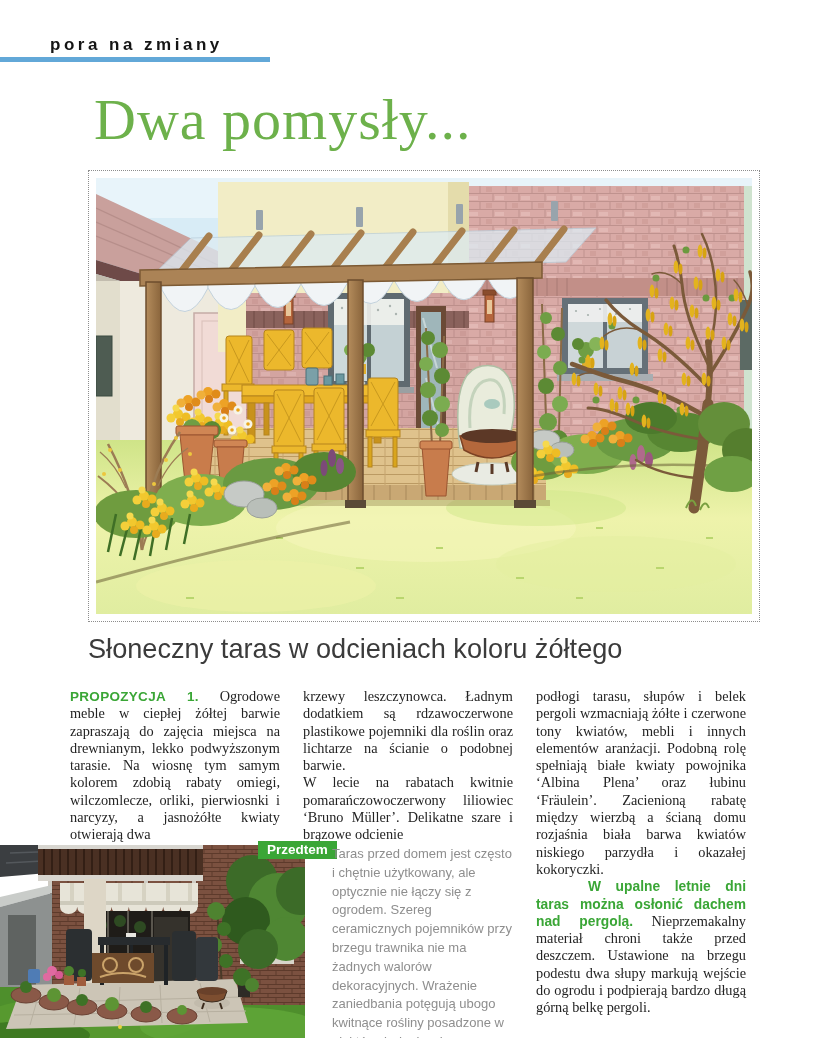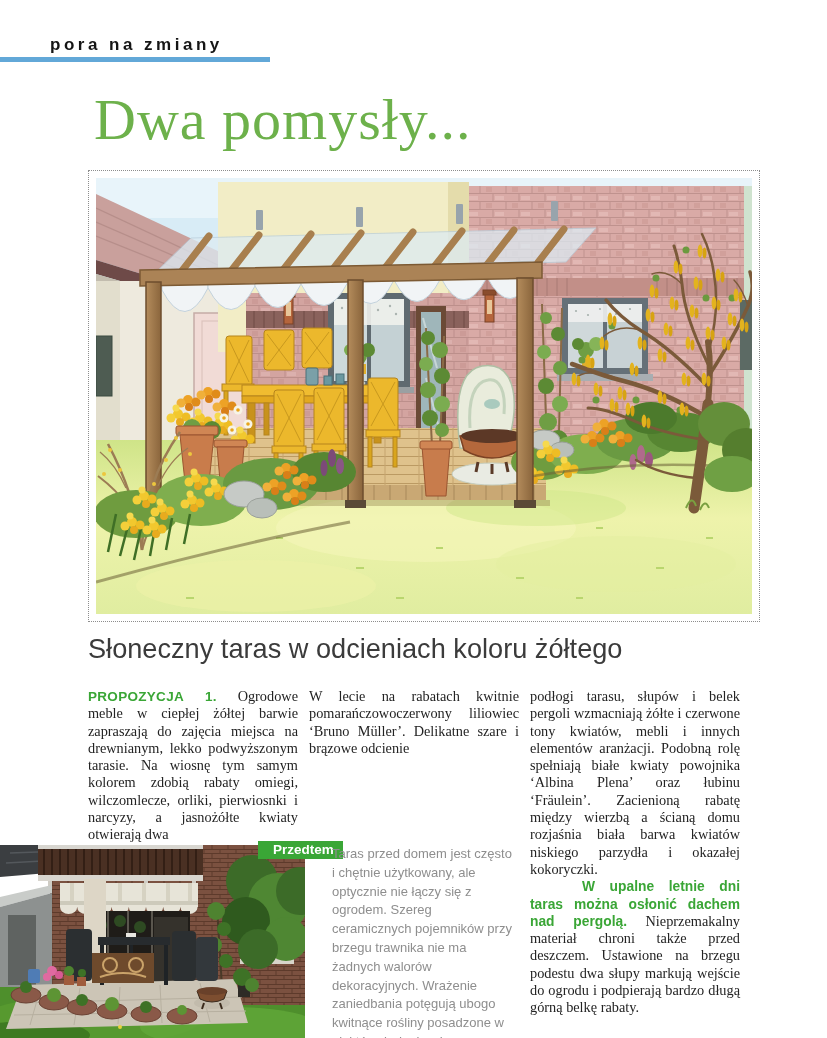--- a/index.html
+++ b/index.html
@@ -15,34 +15,34 @@
          font-size:58px;line-height:1.1;color:var(--title-green,#6db14b);letter-spacing:1px;}
   
   .illu{position:absolute;left:88px;top:170px;width:656px;height:436px;padding:7px;
         border:1px dotted #8d8d8d;}
   .illu svg{display:block;}
   
   .subtitle{position:absolute;left:88px;top:633px;font-family:"Liberation Sans",sans-serif;
         font-size:28px;font-weight:400;color:#3b3b3b;letter-spacing:0;transform:scaleX(.97);
         transform-origin:left;white-space:nowrap;}
   
-  .columns{position:absolute;left:88px;top:688px;width:676px;display:flex;gap:11px;}
+  .columns{position:absolute;left:70px;top:688px;width:676px;display:flex;gap:23px;}
   .col{width:210px;font-size:14.3px;line-height:17.3px;text-align:justify;color:#232323;}
   .col p{margin:0;}
   .lead{color:var(--accent-green,#3aa636);font-family:"Liberation Sans",sans-serif;
         font-weight:bold;font-size:13.5px;letter-spacing:.3px;}
   .green-strong{color:var(--accent-green,#3aa636);font-family:"Liberation Sans",sans-serif;
         font-weight:bold;font-size:13.8px;margin-left:40px;}
   .para-indent{text-indent:12px;}
   
   .before-photo{position:absolute;left:0;top:845px;width:305px;height:193px;}
   .before-photo svg{display:block;}
   .before-label{position:absolute;left:258px;top:841px;background:var(--accent-green,#3aa636);
         color:#fff;font-family:"Liberation Sans",sans-serif;font-weight:bold;font-size:13.5px;
-        padding:1px 9px 2px 15px;}
+        padding:1px 9px 2px 9px;}
   .before-caption{position:absolute;left:332px;top:845px;width:180px;
         font-family:"Liberation Sans",sans-serif;font-size:13px;line-height:18.8px;color:#8e8e8e;}
 </style>
 </head>
 <body>
 
 <div class="page">
 
   <div class="kicker">pora na zmiany</div>
   <div class="kicker-bar"></div>
@@ -457,25 +457,26 @@
     </svg>
   </div>
 
   <div class="subtitle">Słoneczny taras w odcieniach koloru żółtego</div>
 
   <div class="columns">
     <div class="col">
       <p><span class="lead">PROPOZYCJA 1.</span> <span>Ogrodowe meble w ciepłej żółtej barwie zapraszają do zajęcia miejsca na drewnianym, lekko podwyższonym tarasie. Na wiosnę tym samym kolorem zdobią rabaty omiegi, wilczomlecze, orliki, pierwiosnki i narcyzy, a jasnożółte kwiaty otwierają dwa</span></p>
     </div>
     <div class="col">
+      <p>krzewy leszczynowca. Ładnym dodatkiem są rdzawoczerwone plastikowe pojemniki dla roślin oraz lichtarze na ścianie o podobnej barwie.</p>
       <p>W lecie na rabatach kwitnie pomarańczowoczerwony liliowiec ‘Bruno Müller’. Delikatne szare i brązowe odcienie</p>
     </div>
     <div class="col">
       <p>podłogi tarasu, słupów i belek pergoli wzmacniają żółte i czerwone tony kwiatów, mebli i innych elementów aranżacji. Podobną rolę spełniają białe kwiaty powojnika ‘Albina Plena’ oraz łubinu ‘Fräulein’. Zacienioną rabatę między wierzbą a ścianą domu rozjaśnia biała barwa kwiatów niskiego parzydła i okazałej kokoryczki.</p>
-      <p class="para-indent"><span class="green-strong">W upalne letnie dni taras można osłonić dachem nad pergolą.</span><span> Nieprzemakalny materiał chroni także przed deszczem. Ustawione na brzegu podestu dwa słupy markują wejście do ogrodu i podpierają bardzo długą górną belkę rabaty.</span></p>
+      <p class="para-indent"><span class="green-strong">W upalne letnie dni taras można osłonić dachem nad pergolą.</span><span> Nieprzemakalny materiał chroni także przed deszczem. Ustawione na brzegu podestu dwa słupy markują wejście do ogrodu i podpierają bardzo długą górną belkę pergoli.</span></p>
     </div>
   </div>
 
   <div class="before-photo">
     <svg width="305" height="193" viewBox="0 0 305 193" xmlns="http://www.w3.org/2000/svg">
       <defs>
         <pattern id="pbk" width="16" height="9" patternUnits="userSpaceOnUse">
           <rect width="16" height="9" fill="#7b5140"></rect>
           <path d="M0,4.5h16M0,8.5h16" stroke="#5d3a2b" stroke-width="1"></path>
           <path d="M4,0v4M12,5v4" stroke="#5d3a2b" stroke-width="1"></path>

